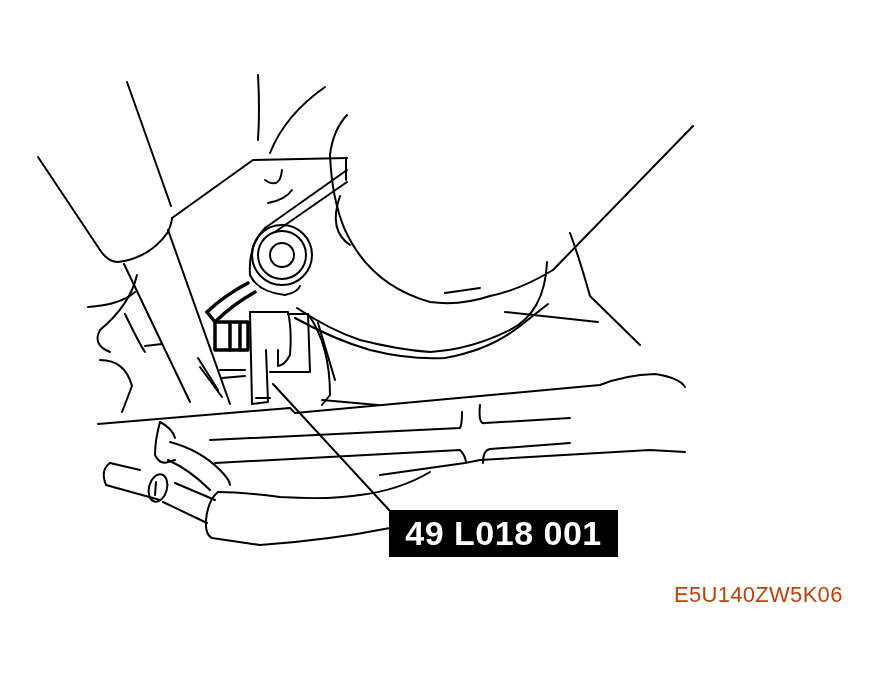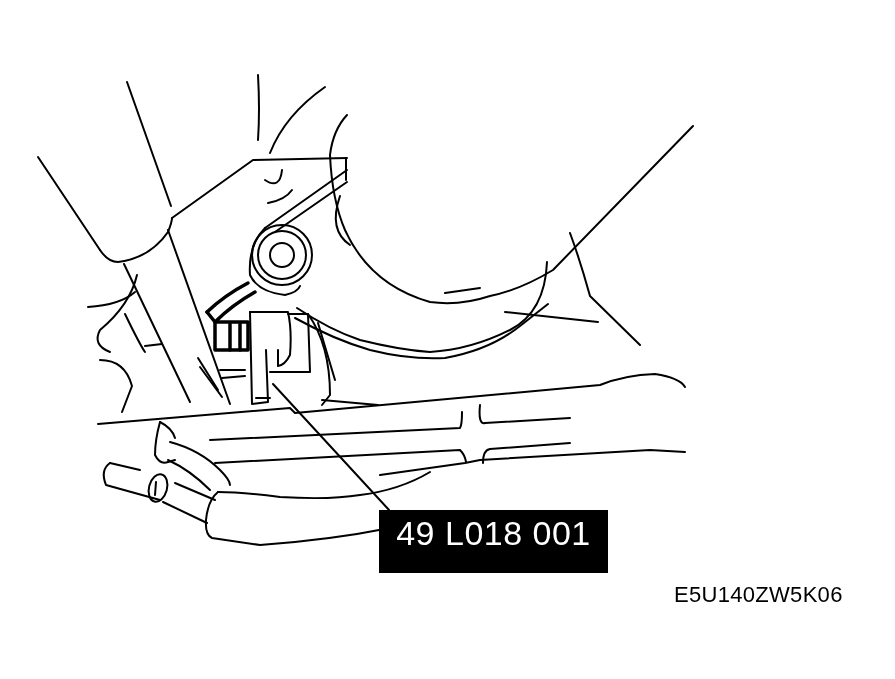--- a/index.html
+++ b/index.html
@@ -1,26 +1,26 @@
 <!DOCTYPE html>
 <html><head>
 <meta charset="utf-8">
 <style>
   html, body { margin: 0; padding: 0; background: #ffffff; }
   body { width: 895px; height: 679px; position: relative; overflow: hidden; font-family: "Liberation Sans", sans-serif; }
   #figure { position: absolute; left: 0; top: 0; width: 895px; height: 679px; }
   #figure path, #figure line, #figure circle, #figure ellipse, #figure polyline, #figure rect.o { fill: none; stroke: #000; stroke-width: 2; stroke-linecap: round; stroke-linejoin: round; }
   #figure .thick { stroke-width: 3.5; }
   #callout-label {
-    position: absolute; left: 379px; top: 510px; width: 229px; height: 63px;
-    background: #000; color: #fff; font-weight: normal; font-size: 34px;
+    position: absolute; left: 389px; top: 510px; width: 229px; height: 47px;
+    background: #000; color: #fff; font-weight: bold; font-size: 34px;
     line-height: 47px; text-align: center; letter-spacing: 0.5px;
   }
   #figure-code {
-    position: absolute; left: 674px; top: 582px; font-size: 22px; color: #000000;
+    position: absolute; left: 674px; top: 582px; font-size: 22px; color: #c2410c;
     letter-spacing: 0.3px;
   }
 </style>
 </head>
 <body>
 
 <svg id="figure" viewBox="0 0 895 679" xmlns="http://www.w3.org/2000/svg">
 
   <g>
     <line x1="38" y1="157" x2="100" y2="250"></line>

